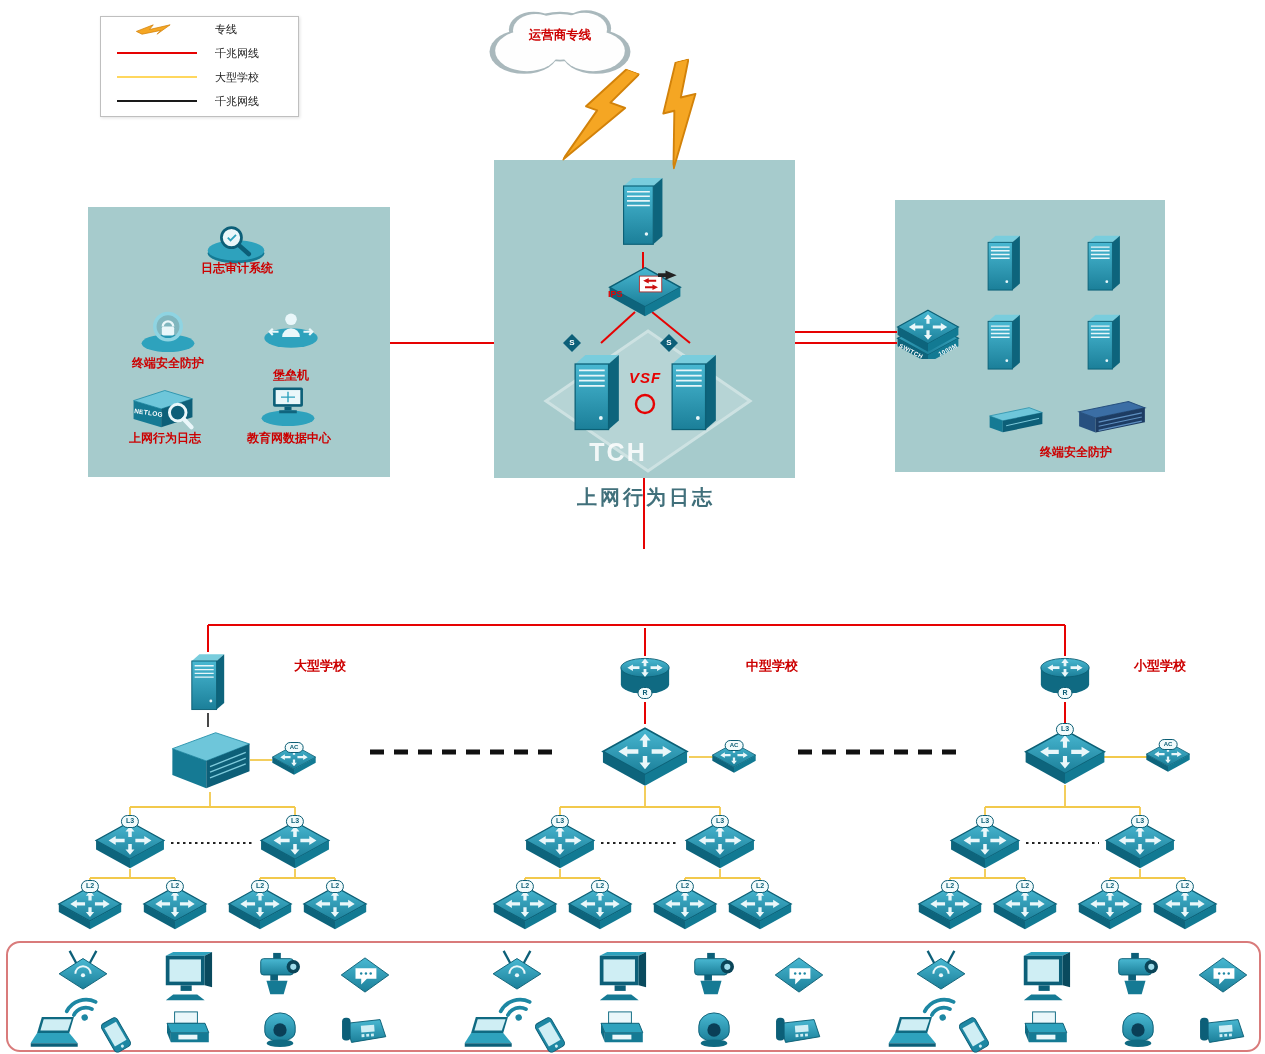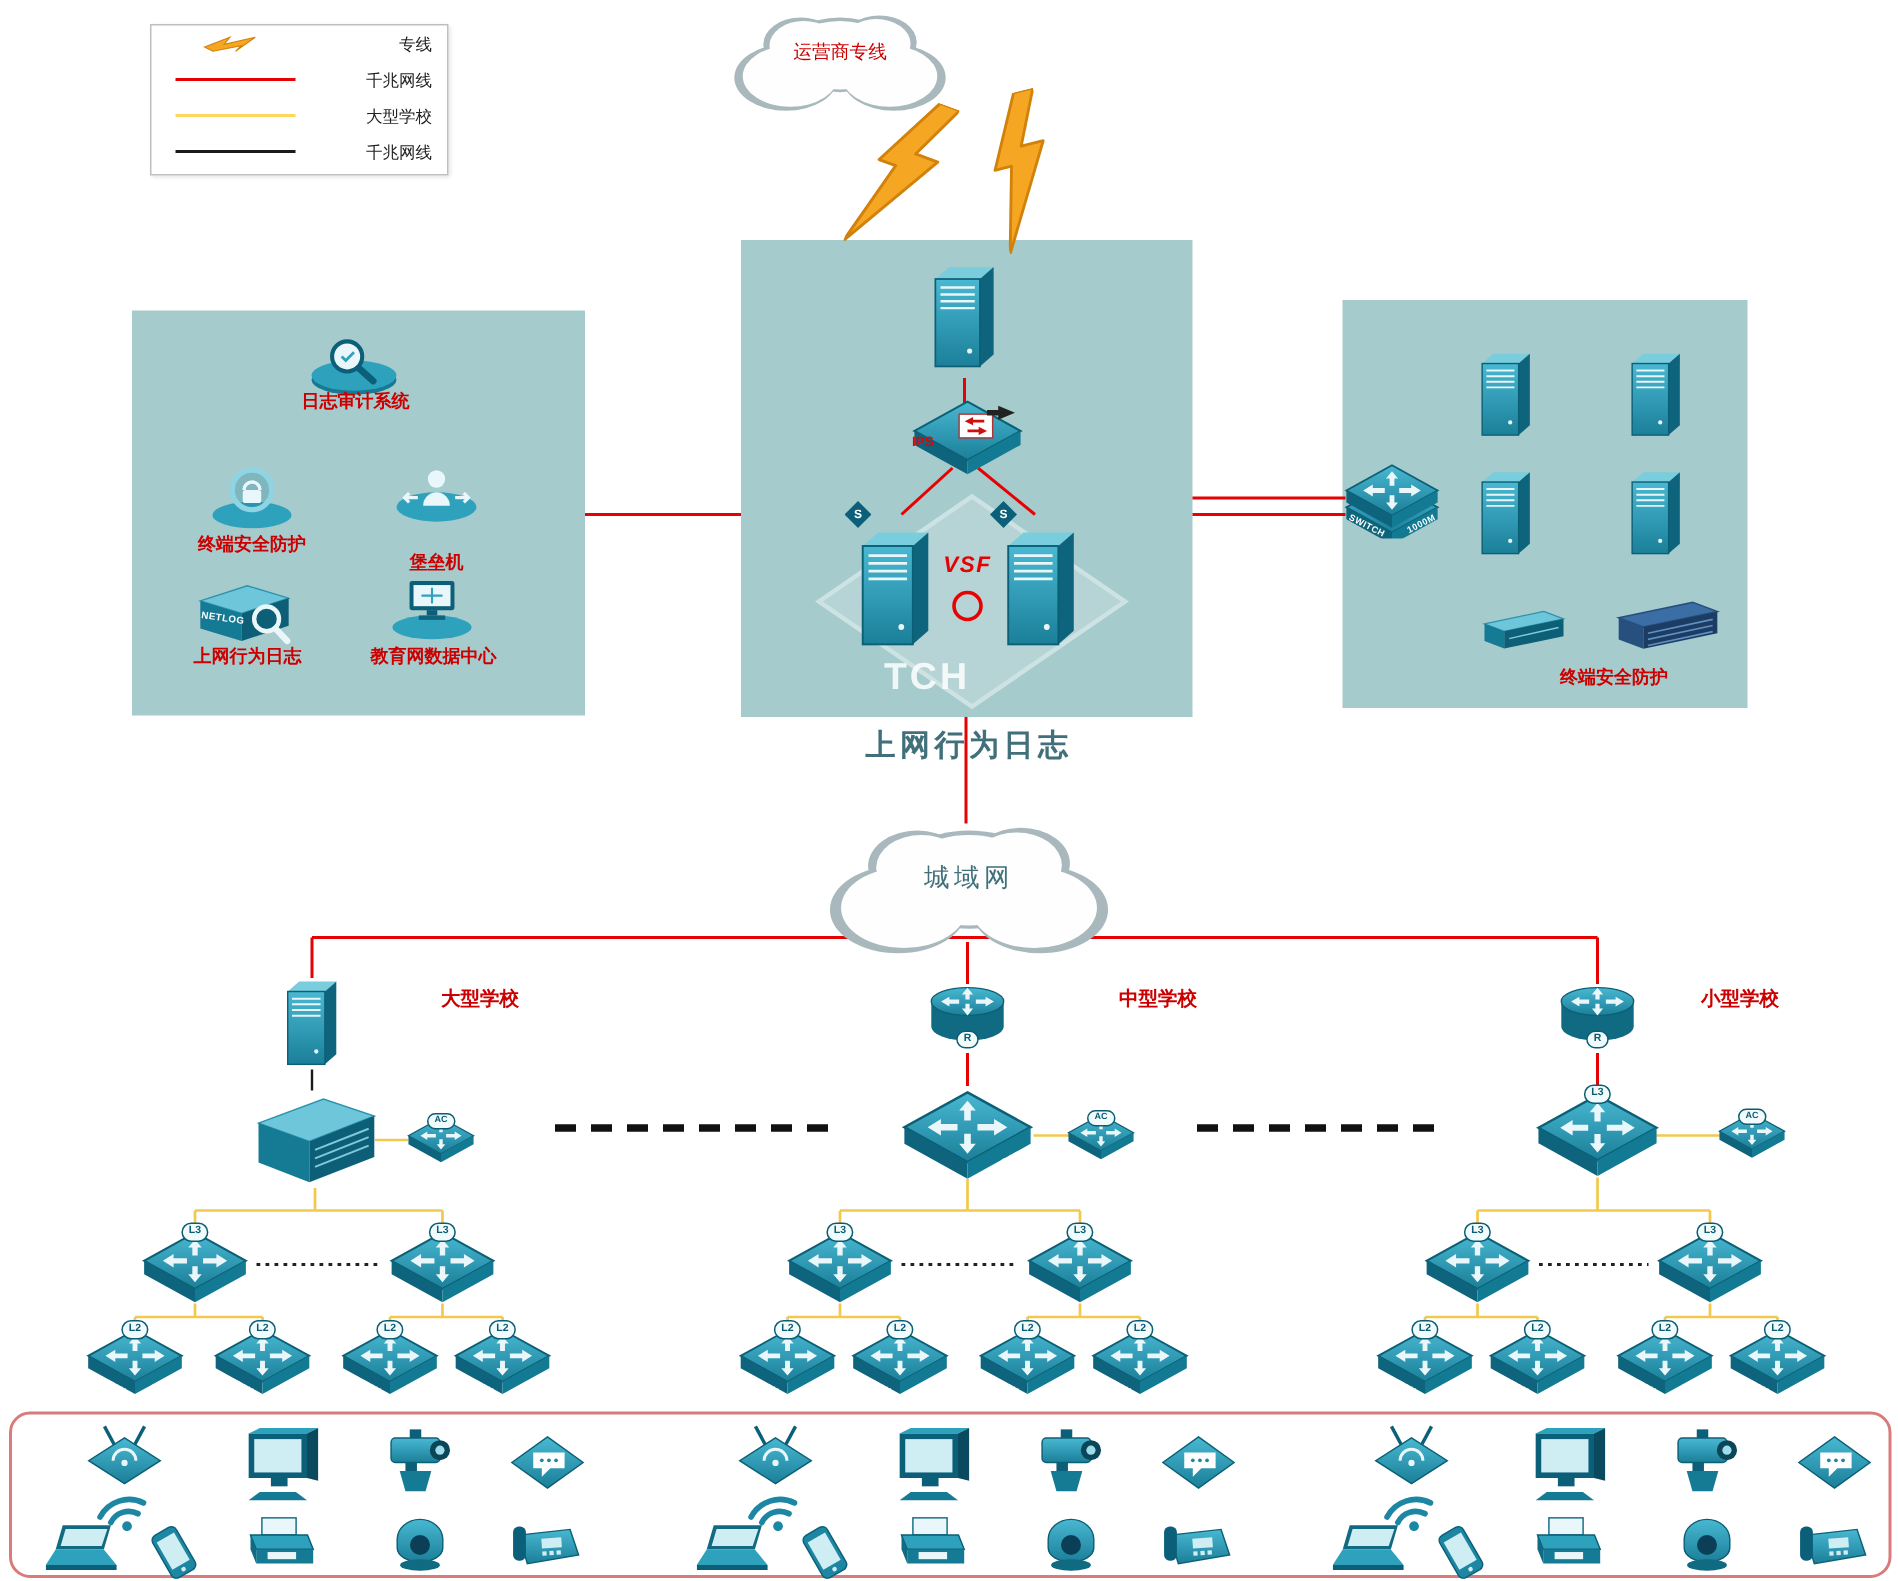--- a/index.html
+++ b/index.html
@@ -31,38 +31,38 @@
   .sbadge{position:absolute;top:-9px;left:-7px;width:18px;height:18px;background:#0c5f78;
           clip-path:polygon(50% 0,100% 50%,50% 100%,0 50%);color:#fff;text-align:center;
           font:bold 8px/18px "Liberation Sans",sans-serif;}
   .eL{position:absolute;left:2px;bottom:11px;color:#fff;font:bold 6px/1 "Liberation Sans",sans-serif;
       transform:rotate(27deg);transform-origin:left bottom;letter-spacing:.4px;white-space:nowrap;}
   .eR{position:absolute;right:2px;bottom:11px;color:#fff;font:bold 6px/1 "Liberation Sans",sans-serif;
       transform:rotate(-27deg);transform-origin:right bottom;letter-spacing:.4px;text-align:right;white-space:nowrap;}
   .eL.big,.eR.big{font-size:7px;bottom:13px;}
   .eR.wrap{width:32px;white-space:normal;line-height:1.1;font-size:6px;}
   .cloud-label{position:absolute;left:50%;top:44%;transform:translate(-50%,-50%);
-               color:var(--label-red);font-weight:normal;font-size:12.5px;white-space:nowrap;}
+               color:var(--label-red);font-weight:bold;font-size:12.5px;white-space:nowrap;}
   .man-label{color:var(--title-ink);font-size:17px;letter-spacing:3px;}
   .icon-label{position:absolute;transform:translate(-50%,-50%);color:var(--label-red);
               font-weight:bold;font-size:12px;white-space:nowrap;}
   .school-label{position:absolute;transform:translate(-50%,-50%);color:var(--label-red);
                 font-weight:bold;font-size:13px;white-space:nowrap;}
   .dc-title{position:absolute;transform:translate(-50%,-50%);color:var(--title-ink);
             font:bold 20px "Liberation Serif",serif;letter-spacing:3px;white-space:nowrap;}
   .vsf-text{position:absolute;transform:translate(-50%,-50%);color:var(--red);
             font:bold italic 15px "Liberation Sans",sans-serif;letter-spacing:1px;}
   .wm-text{position:absolute;transform:translate(-50%,-50%);color:#fff;opacity:.85;
            font:bold 25px "Liberation Sans",sans-serif;letter-spacing:2px;}
   .ips-text{position:absolute;left:2px;top:26px;color:var(--red);font:bold 9px/1 "Liberation Sans",sans-serif;}
   .netlog-text{position:absolute;left:6px;top:25px;color:#fff;font:bold 6.5px/1 "Liberation Sans",sans-serif;
                transform:rotate(8deg);letter-spacing:.3px;}
   .legend{position:absolute;left:100px;top:16px;width:197px;height:99px;background:#fff;
           border:1px solid #bfbfbf;box-shadow:1px 1px 3px rgba(0,0,0,.12);}
-  .legend-row{display:flex;align-items:center;height:24px;padding:0 10px;justify-content:space-between;}
+  .legend-row{display:flex;align-items:center;height:24px;padding:0 10px;}
   .legend-swatch{width:92px;display:flex;align-items:center;justify-content:center;}
   .legend-line{width:80px;height:0;}
   .l-red{border-top:2px solid var(--red);}
   .l-yel{border-top:2px solid #ffd75e;}
   .l-blk{border-top:2px solid var(--black);}
   .legend-label{font-size:11px;color:#222;margin-left:12px;white-space:nowrap;}
   .bottom-strip{position:absolute;left:6px;top:941px;width:1251px;height:107px;
                 border:2px solid var(--border-red);border-radius:14px;background:transparent;}
   .watermark{opacity:.6;}
 </style>
@@ -497,26 +497,20 @@
   <div class="node sw" style="left:928px;top:331px">
     <svg class="icon" width="64" height="56" viewBox="0 0 80 70">
       <use href="#sSwitch" y="14"></use>
         <use href="#sSwitch"></use>
     </svg>
     <span class="eL">SWITCH</span>
     <span class="eR">1000M</span>
   </div>
   <span class="icon-label" style="left:1076px;top:452px">终端安全防护</span>
 
-  <div class="node" style="left:646px;top:591px">
-    <svg class="icon" width="212" height="100" viewBox="0 0 220 110">
-        <use href="#sCloud"></use>
-      </svg>
-    <span class="cloud-label man-label">城域网</span>
-  </div>
 
   <span class="school-label" style="left:320px;top:666px">大型学校</span>
   <span class="school-label" style="left:772px;top:666px">中型学校</span>
   <span class="school-label" style="left:1160px;top:666px">小型学校</span>
 
   <div class="node" style="left:208px;top:681px">
     <svg class="icon" width="40" height="60" viewBox="0 0 42 62">
         <use href="#sServer"></use>
       </svg>
   </div>

